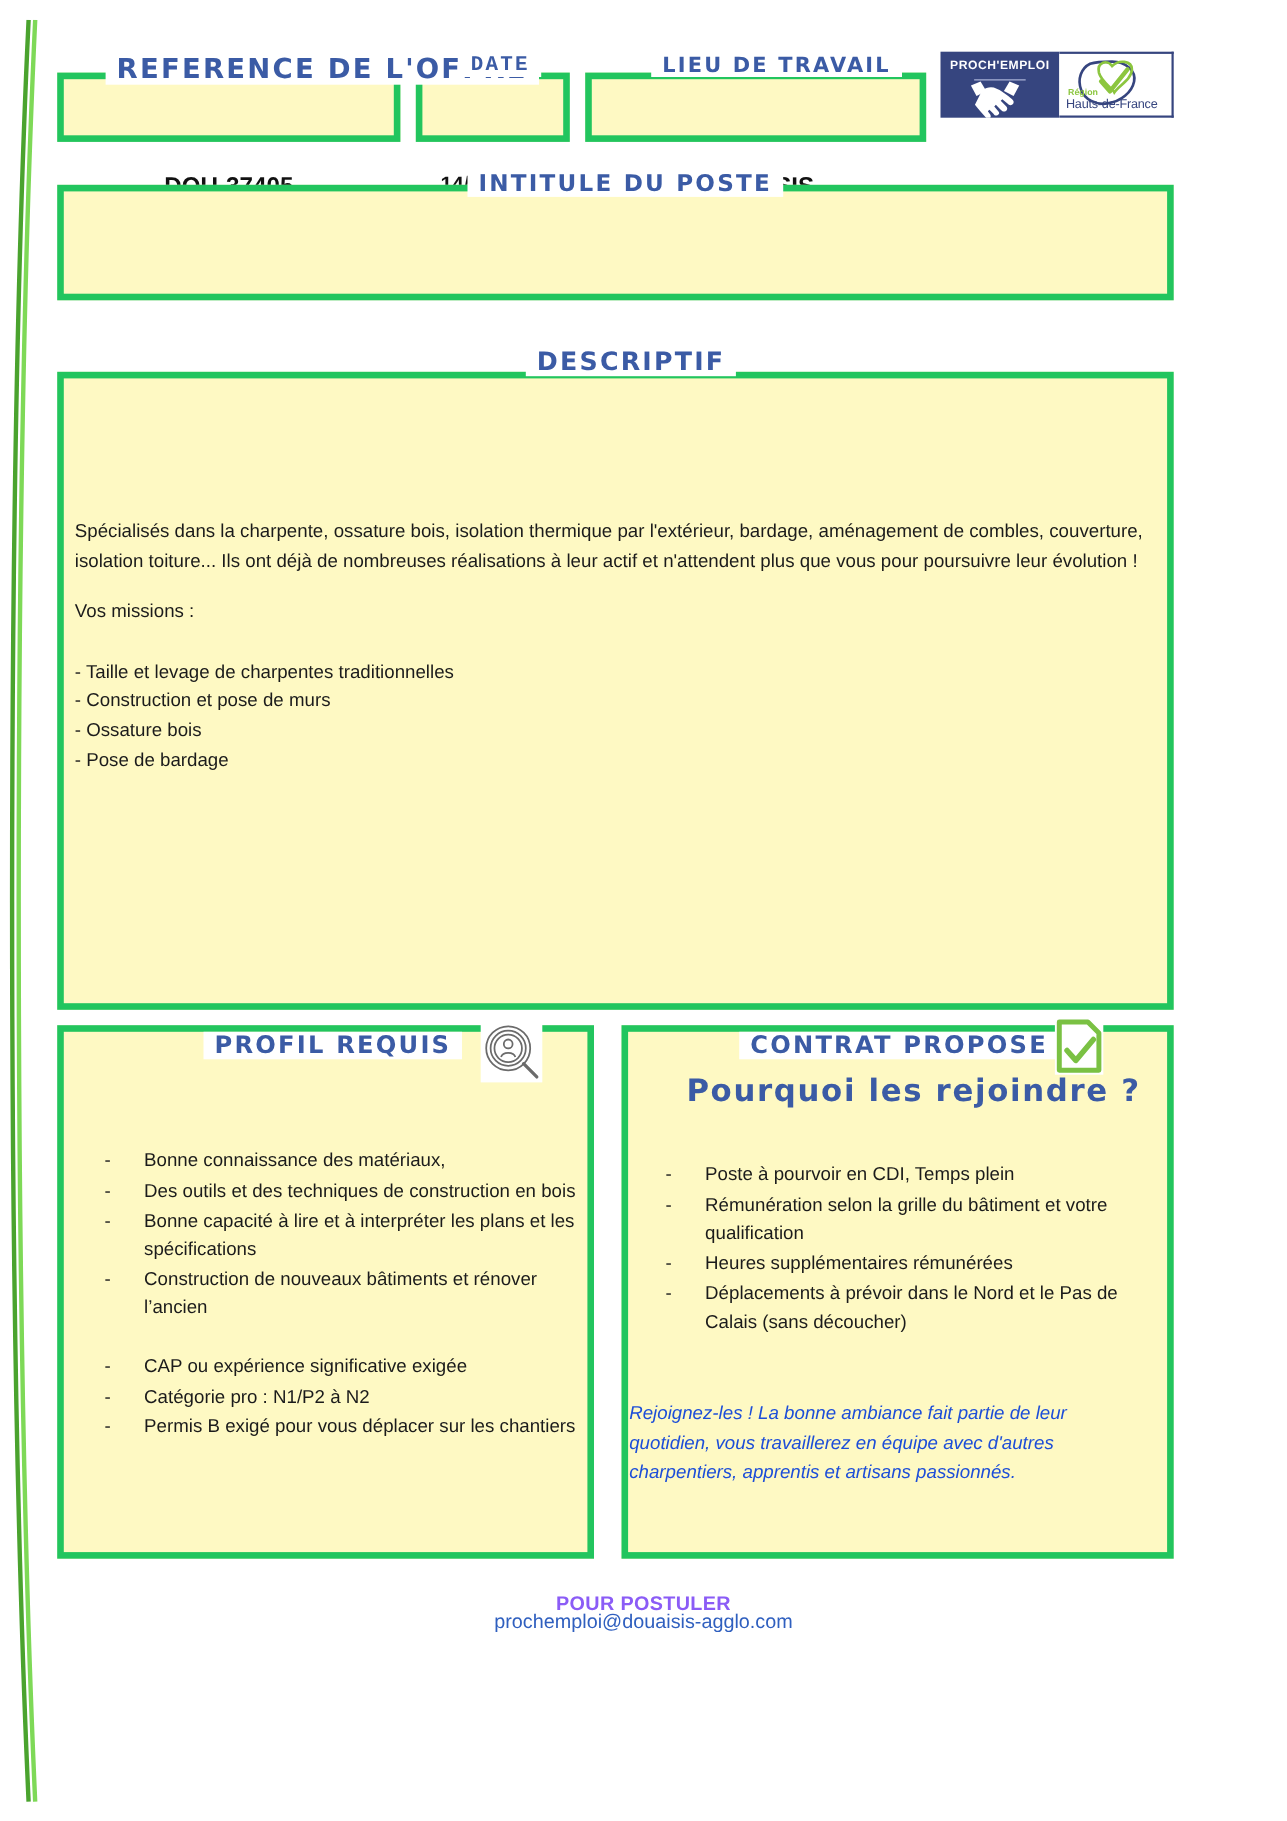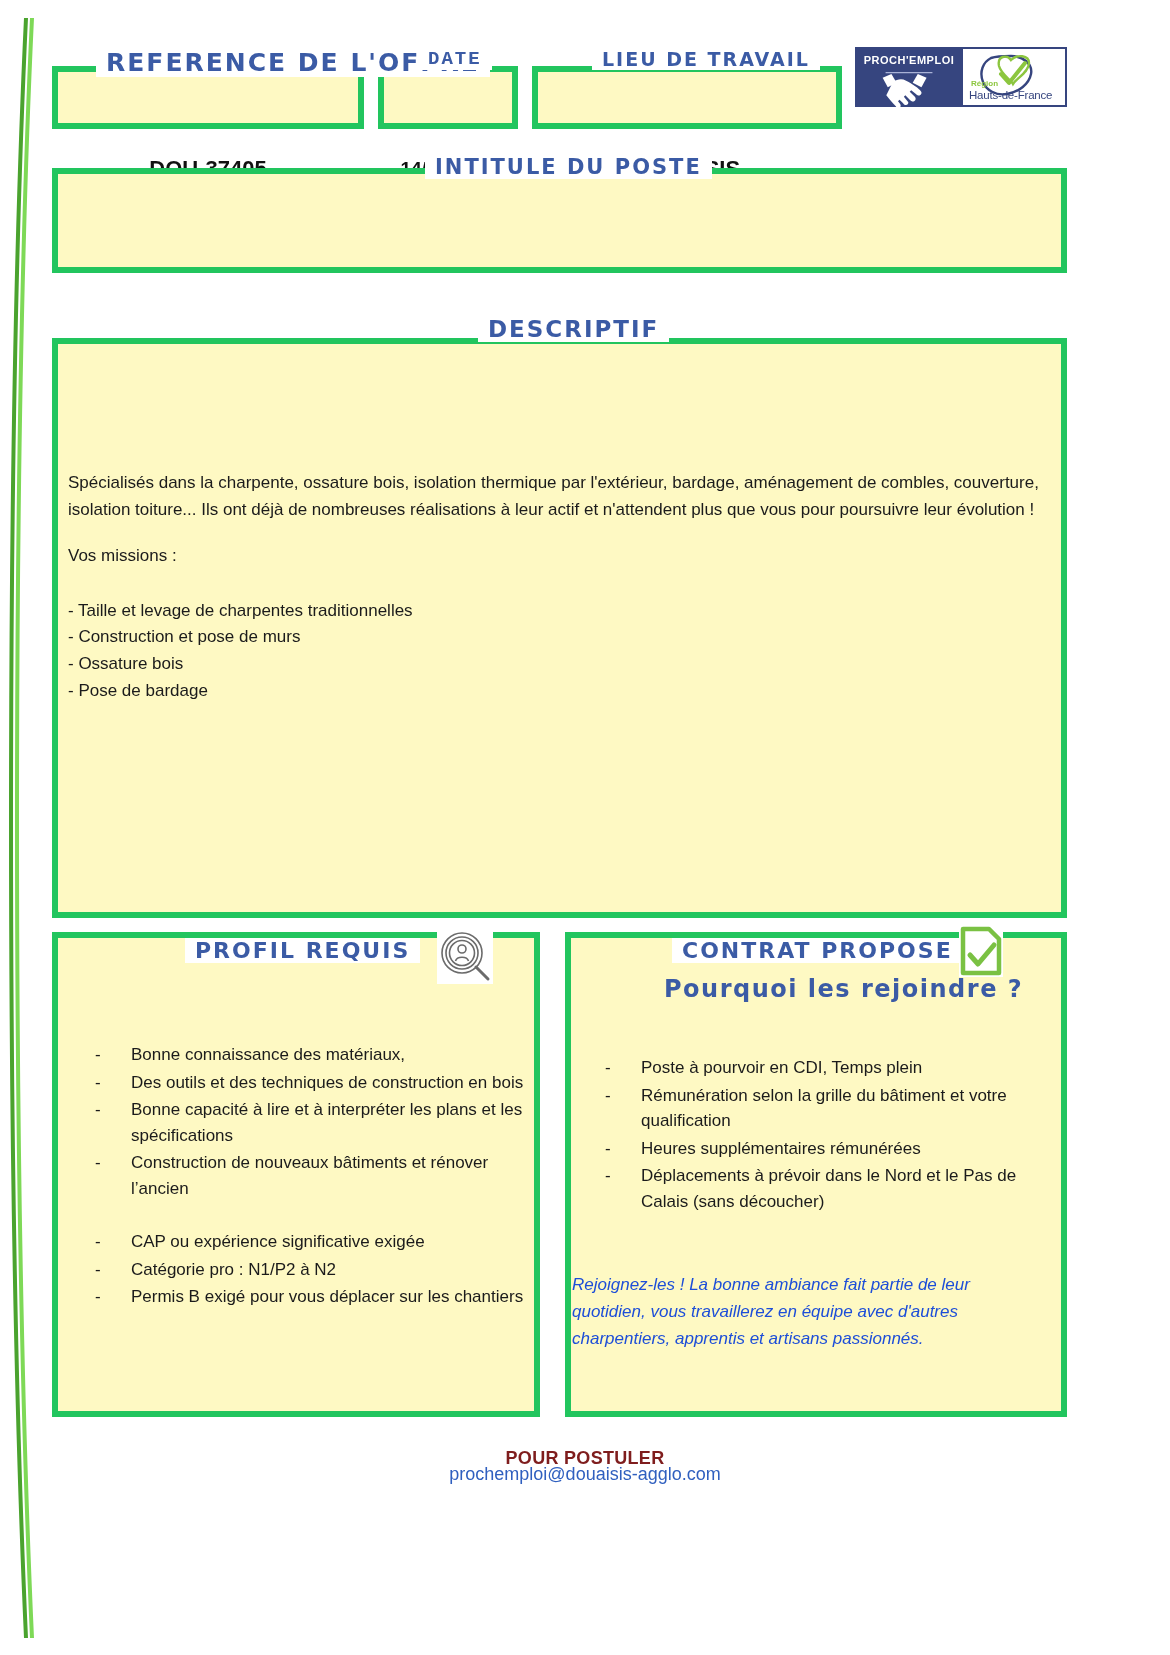--- a/index.html
+++ b/index.html
@@ -153,23 +153,23 @@
 
   
   #box-profil   { left: 52px;  top: 932px; width: 488px; height: 485px; }
   #box-contrat  { left: 565px; top: 932px; width: 502px; height: 485px; }
 
   #lbl-profil  { left: 185px; top: 938px; font-size: 22px; }
   #lbl-contrat { left: 672px; top: 938px; font-size: 22px; }
 
   #sub-contrat {
     position: absolute;
-    left: 664px;
+    left: 624px;
     top: 975px;
-    font-size: 24px;
+    font-size: 28px;
     color: #3b5ba5;
     font-family: "DejaVu Sans", sans-serif;
     font-weight: bold;
     letter-spacing: 1.5px;
     white-space: nowrap;
   }
 
   .col-list {
     position: absolute;
     font-size: 17px;
@@ -221,21 +221,21 @@
     background: #ffffff;
   }
 
   
   .footer {
     position: absolute;
     left: 0;
     width: 1170px;
     text-align: center;
   }
-  #foot-title { top: 1448px; font-size: 18px; font-weight: bold; color: #7f1d1d; letter-spacing: .3px;}
+  #foot-title { top: 1448px; font-size: 18px; font-weight: bold; color: #8b5cf6; letter-spacing: .3px;}
   #foot-line  { top: 1485px; font-size: 18px; font-weight: bold; color: #111; }
   #foot-mail  { top: 1464px; font-size: 18px; color: #2f5fbf; }
 </style>
 </head>
 <body>
 
 <div class="page">
 
   <svg class="spine" viewBox="0 0 46 1620" preserveAspectRatio="none">
     <path d="M26 0 C 6 420, 6 1180, 26 1620" stroke="#4aa32e" stroke-width="4" fill="none"></path>

